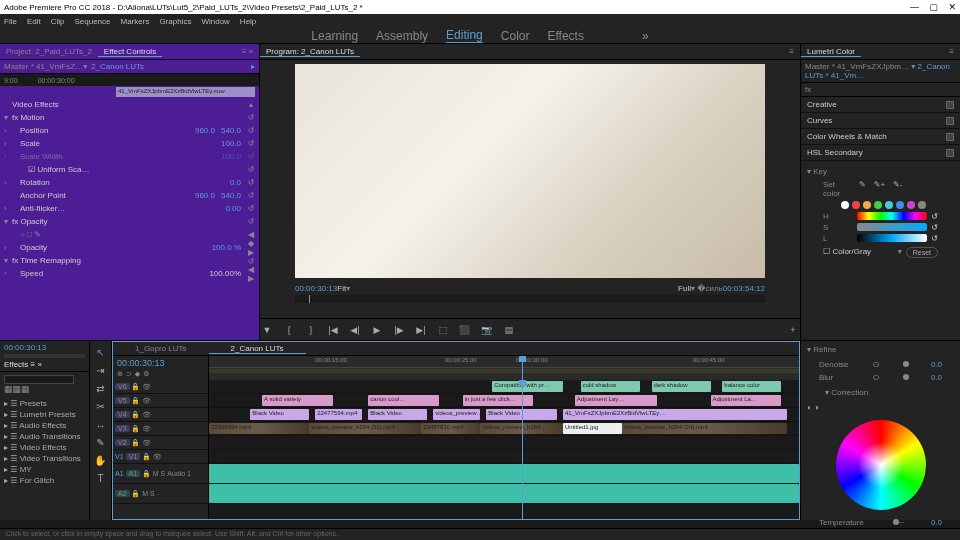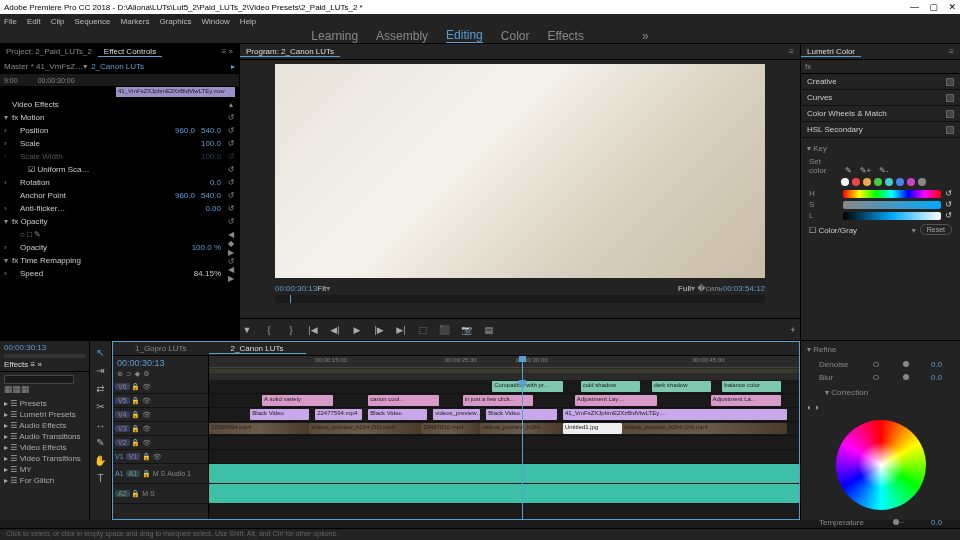--- a/index.html
+++ b/index.html
@@ -6,21 +6,21 @@
 body { background: #1a1a1a; color: #ccc; font-size: 9px; width: 960px; height: 540px; overflow: hidden; position: relative; }
 .titlebar { height: 14px; background: #fff; color: #000; display: flex; align-items: center; padding: 0 4px; justify-content: space-between; }
 .titlebar .title { font-size: 8px; }
 .titlebar .wincontrols span { margin-left: 8px; font-size: 9px; }
 .menubar { height: 14px; background: #232323; display: flex; align-items: center; padding: 0 4px; gap: 10px; font-size: 8px; color: #bbb; }
 .menubar span { cursor: pointer; }
 .workspace-bar { height: 16px; background: #232323; display: flex; align-items: center; justify-content: center; gap: 18px; font-size: 12px; color: #888; border-bottom: 1px solid #000; }
 .workspace-bar span { cursor: pointer; }
 .workspace-bar .active { color: #5a9fd4; border-bottom: 1px solid #5a9fd4; }
 .main { display: flex; height: 296px; }
-.left-panel { width: 240px; background: #000000; border-right: 1px solid #000; display: flex; flex-direction: column; }
+.left-panel { width: 260px; background: #4c1d95; border-right: 1px solid #000; display: flex; flex-direction: column; }
 .panel-tabs { height: 16px; display: flex; align-items: center; font-size: 8px; border-bottom: 1px solid #000; }
 .panel-tabs span { padding: 0 6px; color: #888; cursor: pointer; }
 .panel-tabs .active { color: #ddd; border-bottom: 1px solid #5a9fd4; }
 .effect-header { display: flex; align-items: center; font-size: 8px; padding: 2px 4px; color: #888; border-bottom: 1px solid #000; }
 .effect-header .clip-link { color: #5a9fd4; margin-left: 4px; }
 .timecode-strip { height: 12px; background: #1a1a1a; display: flex; align-items: center; font-size: 7px; color: #5a9fd4; padding: 0 4px; }
 .clip-bar { height: 10px; background: #9a8fc7; margin: 1px 4px; font-size: 6px; color: #222; padding: 1px 2px; }
 .effect-list { flex: 1; overflow: hidden; font-size: 8px; }
 .effect-row { display: flex; align-items: center; padding: 1px 4px; height: 13px; }
 .effect-row .tw { width: 8px; color: #888; }
@@ -37,21 +37,21 @@
 .prog-scrub { height: 8px; background: #1a1a1a; margin: 2px 0; position: relative; }
 .prog-scrub::after { content: ''; position: absolute; left: 3%; top: 0; width: 1px; height: 100%; background: #5a9fd4; }
 .transport-row { height: 22px; background: #232323; display: flex; align-items: center; justify-content: center; gap: 8px; border-top: 1px solid #000; }
 .transport-row .btn { width: 14px; height: 14px; color: #aaa; font-size: 9px; display: flex; align-items: center; justify-content: center; cursor: pointer; }
 .lumetri-panel { width: 160px; background: #232323; border-left: 1px solid #000; display: flex; flex-direction: column; font-size: 8px; }
 .lumetri-header { padding: 2px 4px; border-bottom: 1px solid #000; color: #888; }
 .lumetri-header .clip-link { color: #5a9fd4; }
 .lumetri-section { padding: 3px 6px; border-bottom: 1px solid #111; display: flex; justify-content: space-between; align-items: center; color: #ccc; cursor: pointer; }
 .lumetri-section .chk { width: 8px; height: 8px; border: 1px solid #666; background: #444; }
 .hsl-body { padding: 4px 6px; }
-.hsl-row { display: flex; align-items: flex-end; gap: 4px; margin: 2px 2px; }
+.hsl-row { display: flex; align-items: flex-start; gap: 4px; margin: 2px 16px; }
 .hsl-row .lbl { width: 30px; color: #888; }
 .eyedrop { font-size: 8px; color: #aaa; margin: 0 2px; }
 .color-dots { display: flex; gap: 3px; margin: 3px 0 3px 34px; }
 .color-dots div { width: 8px; height: 8px; border-radius: 50%; }
 .hue-slider { height: 8px; flex: 1; border-radius: 2px; }
 .hue-slider.h { background: linear-gradient(90deg, red, yellow, lime, cyan, blue, magenta, red); }
 .hue-slider.s { background: linear-gradient(90deg, #888, #0af); }
 .hue-slider.l { background: linear-gradient(90deg, #000, #0af, #fff); }
 .reset-btn { border: 1px solid #555; padding: 1px 6px; font-size: 7px; border-radius: 6px; color: #aaa; }
 .refine-row { display: flex; align-items: center; padding: 2px 18px; gap: 24px; }
@@ -225,21 +225,21 @@
           <span class="val">100.0 %</span>
           <span class="kf">◀ ◆ ▶ ↺</span>
         </div>
       <div class="effect-row fx">
           <span class="tw">▾</span>
           <span class="label">fx  Time Remapping</span>
         </div>
       <div class="effect-row">
           <span class="tw">›</span>
           <span class="label" style="padding-left:8px">Speed</span>
-          <span class="val" style="color:#ccc">84.15%</span>
+          <span class="val" style="color:#ccc">100.00%</span>
           <span class="kf">◀ ▶</span>
         </div>
     </div>
   </div>
 
   <div class="program-panel">
     <div class="panel-tabs">
       <span class="active">Program: 2_Canon LUTs</span>
       <span style="margin-left:auto">≡</span>
     </div>
@@ -273,20 +273,24 @@
       <span class="btn">▤</span>
       <span class="btn" style="margin-left:auto">+</span>
     </div>
   </div>
 
   <div class="lumetri-panel">
     <div class="panel-tabs">
         <span class="active">Lumetri Color</span>
         <span style="margin-left:auto">≡</span>
       </div>
+    <div class="lumetri-header">
+      <span>Master * 41_VmFsZXJpbm…</span> ▾ 
+      <span class="clip-link">2_Canon LUTs * 41_Vm…</span>
+    </div>
     <div class="lumetri-header"><span>fx</span><span style="float:right" class="chk"></span></div>
     <div class="lumetri-section">
         <span>Creative</span>
         <span class="chk"></span>
       </div>
     <div class="lumetri-section">
         <span>Curves</span>
         <span class="chk"></span>
       </div>
     <div class="lumetri-section">

